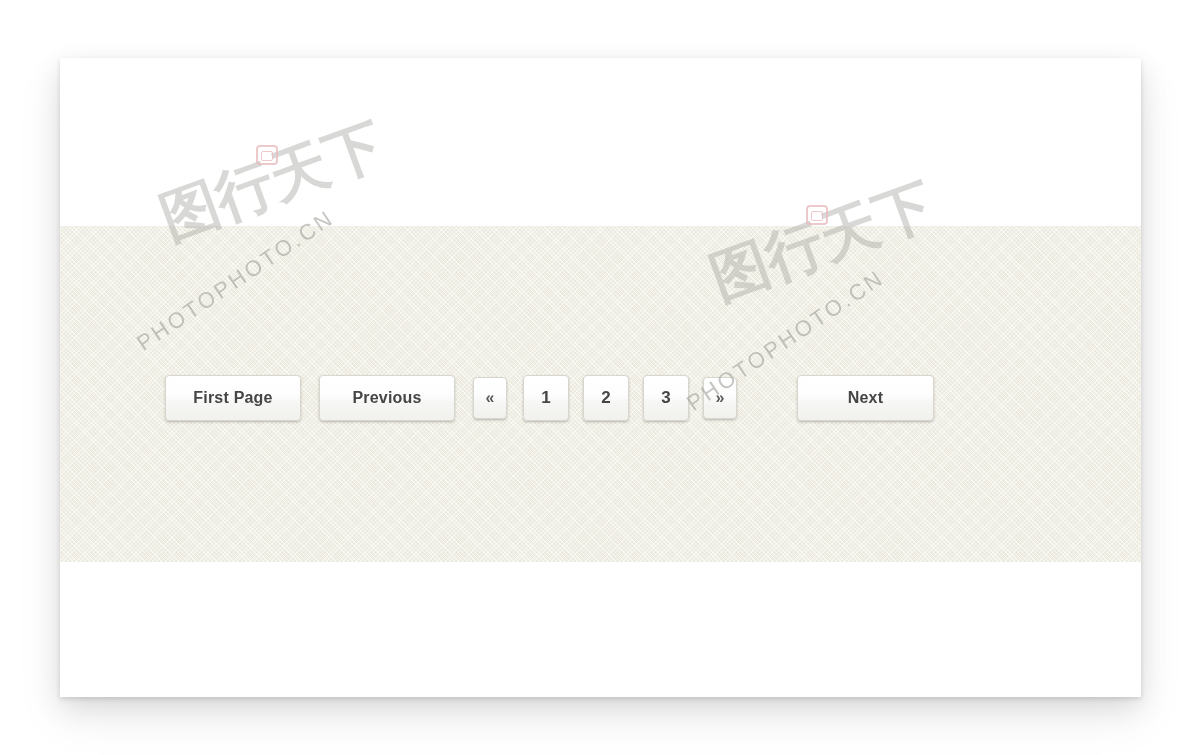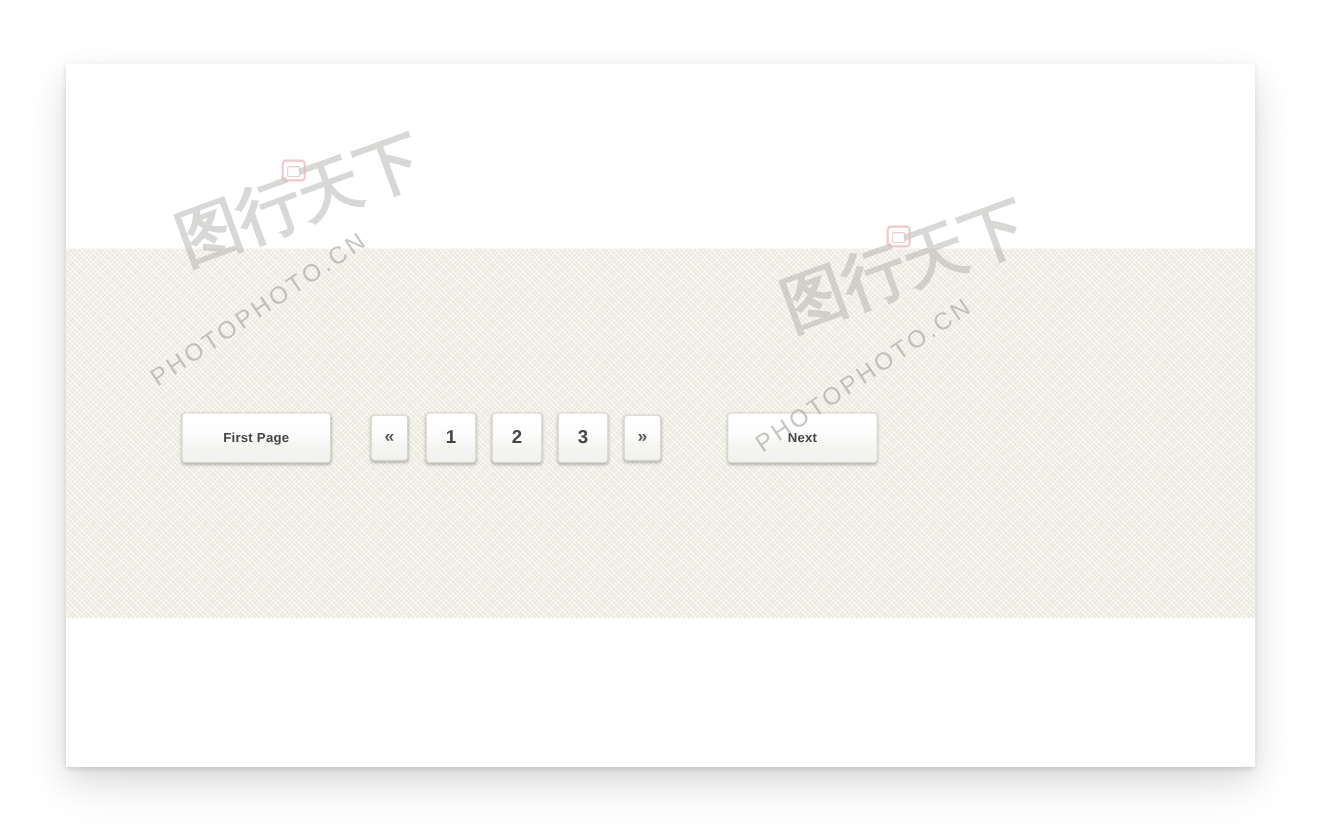--- a/index.html
+++ b/index.html
@@ -103,21 +103,21 @@
         #ffffff 0%,
         #fdfdfd 42%,
         #f6f6f4 62%,
         #f1f1ee 100%);
     box-shadow:
       0 1px 2px rgba(0,0,0,0.16),
       0 2px 3px rgba(0,0,0,0.07),
       inset 0 1px 0 rgba(255,255,255,0.9);
     color: #454545;
     font-family: "Liberation Sans", sans-serif;
-    font-size: 12px;
+    font-size: 16px;
     font-weight: bold;
     letter-spacing: 0.2px;
     cursor: pointer;
     user-select: none;
     white-space: nowrap;
   }
 
   
   .pg-btn.wide    { padding: 0 22px; min-width: 136px; }
   .pg-btn.wide-md { padding: 0 19px; min-width: 137px; margin-left: 43px; }
@@ -210,20 +210,21 @@
     <div id="card-top"></div>
 
     <div id="band">
 
       <div id="pagination">
 
         <button class="pg-btn wide">First Page</button>
 
         <span class="gap-18"></span>
 
+        <button class="pg-btn wide">Previous</button>
 
         <span class="gap-18"></span>
 
         <button class="pg-btn chev">«</button>
 
         <span class="gap-16"></span>
 
         <button class="pg-btn num">1</button>
 
         <span class="gap-14"></span>

